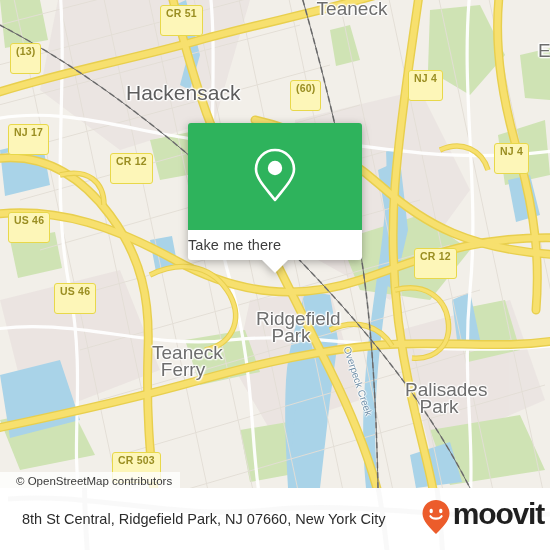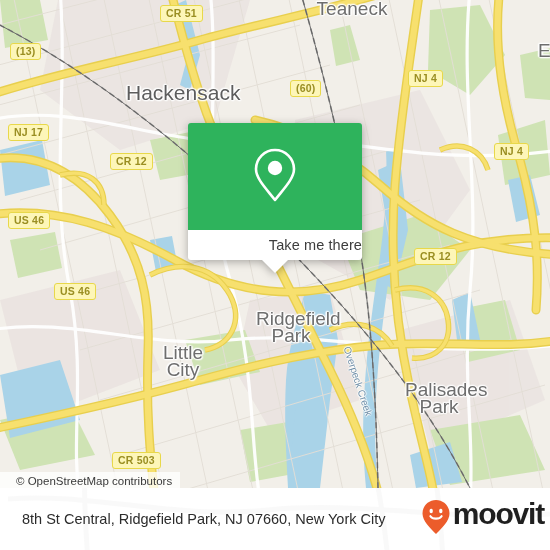--- a/index.html
+++ b/index.html
@@ -24,21 +24,21 @@
   
   .shield {
     position: absolute;
     background: #fdf6b8;
     border: 1.5px solid #e8d84a;
     border-radius: 3px;
     color: #9a8e22;
     font-size: 10.5px;
     font-weight: bold;
     letter-spacing: .2px;
-    padding: 1px 5px 2px 5px;
+    padding: 1px 5px 16px 5px;
     line-height: 12px;
     white-space: nowrap;
   }
 
   
   .place {
     position: absolute;
     color: #6b6b6b;
     font-weight: normal;
     white-space: nowrap;
@@ -74,21 +74,21 @@
   .callout-head {
     height: 107px;
     background: #2eb35c;
     border-radius: 3px 3px 0 0;
     display: flex; align-items: center; justify-content: center;
   }
   .callout-body {
     height: 30px;
     background: #ffffff;
     border-radius: 0 0 3px 3px;
-    display: flex; align-items: center; justify-content: flex-end;
+    display: flex; align-items: center; justify-content: flex-start;
     position: relative;
   }
   .callout-label {
     font-size: 14.5px;
     color: #3d3d3d;
     letter-spacing: .1px;
   }
   .callout-tail {
     position: absolute; left: 50%; top: 100%;
     width: 0; height: 0; margin-left: -13px;
@@ -269,21 +269,21 @@
         <g stroke="#5f5f5f" stroke-width="0.9" fill="none">
           <path d="M-10,20 C90,70 190,150 270,230 C350,310 420,390 470,488"></path>
           <path d="M300,-10 C320,60 340,140 355,220 C372,310 376,400 378,488"></path>
         </g>
       </g>
     </svg>
 
     <div class="place town" style="left:306px;top:0px;width:92px;">Teaneck</div>
     <div class="place city" style="left:126px;top:81px;">Hackensack</div>
     <div class="place town" style="left:256px;top:310px;width:70px;white-space:normal;">Ridgefield Park</div>
-    <div class="place town" style="left:152px;top:344px;width:62px;white-space:normal;">Little City</div>
+    <div class="place town" style="left:152px;top:344px;width:62px;white-space:normal;">Teaneck Ferry</div>
     <div class="place town" style="left:405px;top:381px;width:68px;white-space:normal;">Palisades Park</div>
     <div class="place town" style="left:538px;top:42px;">E</div>
 
     <div class="place water-lbl" style="left:352px;top:345px;transform:rotate(72deg);transform-origin:left top;">Overpeck Creek</div>
 
     <div class="shield" style="left:160px;top:5px;">CR 51</div>
     <div class="shield" style="left:10px;top:43px;">(13)</div>
     <div class="shield" style="left:290px;top:80px;">(60)</div>
     <div class="shield" style="left:408px;top:70px;">NJ 4</div>
     <div class="shield" style="left:8px;top:124px;">NJ 17</div>

